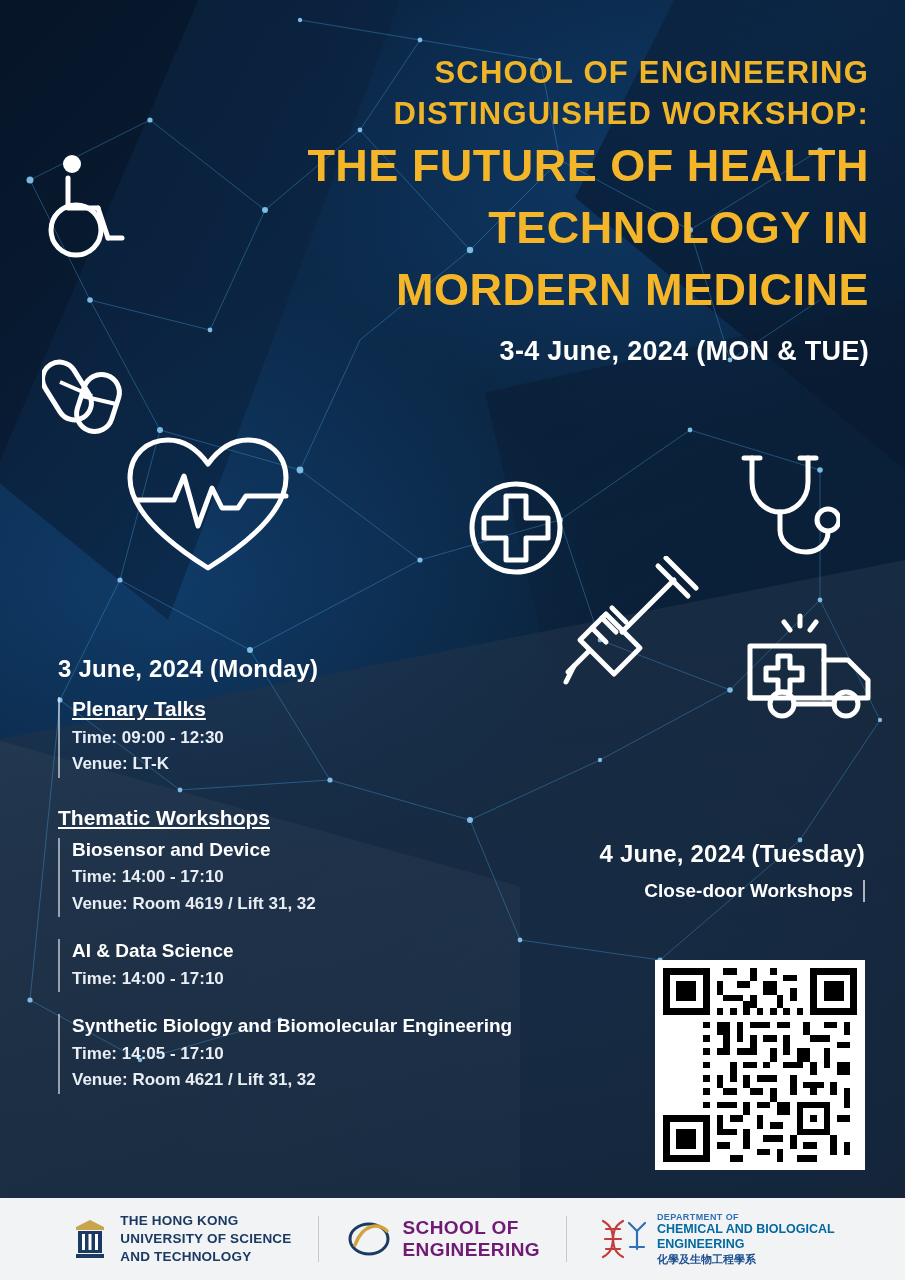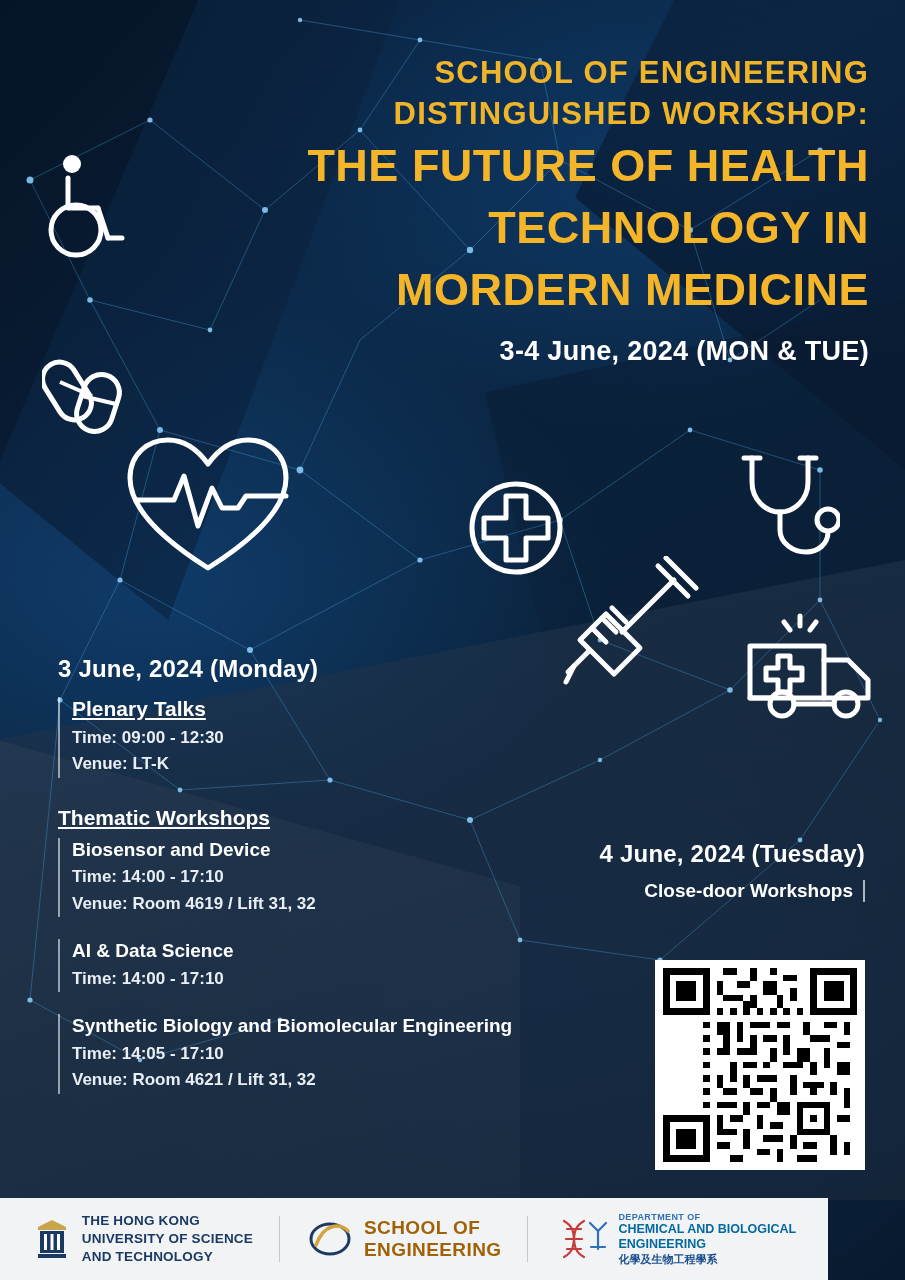--- a/index.html
+++ b/index.html
@@ -172,21 +172,21 @@
   .qr {
     width: 100%;
     height: 100%;
     display: block;
   }
 
   
   .footer {
     position: absolute;
     left: 0; bottom: 0;
-    width: 828px;
+    width: 905px;
     height: 82px;
     background: #f2f3f5;
     display: flex;
     align-items: center;
     justify-content: center;
     gap: 0;
   }
   .logo {
     display: flex;
     align-items: center;
@@ -204,21 +204,21 @@
   .ust-text {
     font-size: 13.5px;
     line-height: 1.32;
     color: #1b3a63;
     font-weight: bold;
     letter-spacing: 0.2px;
   }
   .soe-text {
     font-size: 19px;
     line-height: 1.18;
-    color: #a16207;
+    color: #701a75;
     font-weight: bold;
     letter-spacing: 0.4px;
   }
   .cbe-dept {
     font-size: 9px;
     color: #2f6fb5;
     letter-spacing: 0.4px;
     font-weight: bold;
   }
   .cbe-name {

